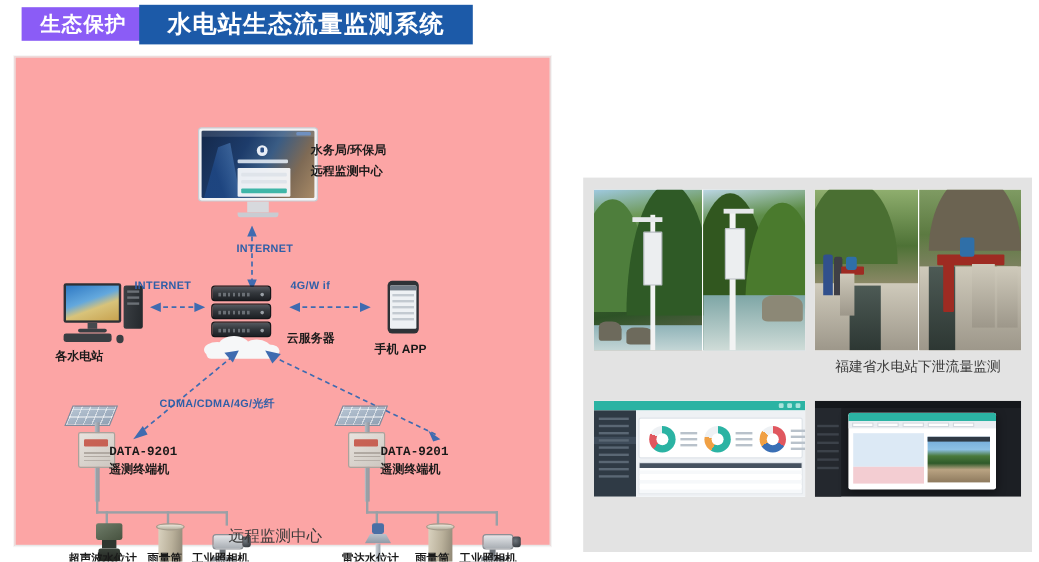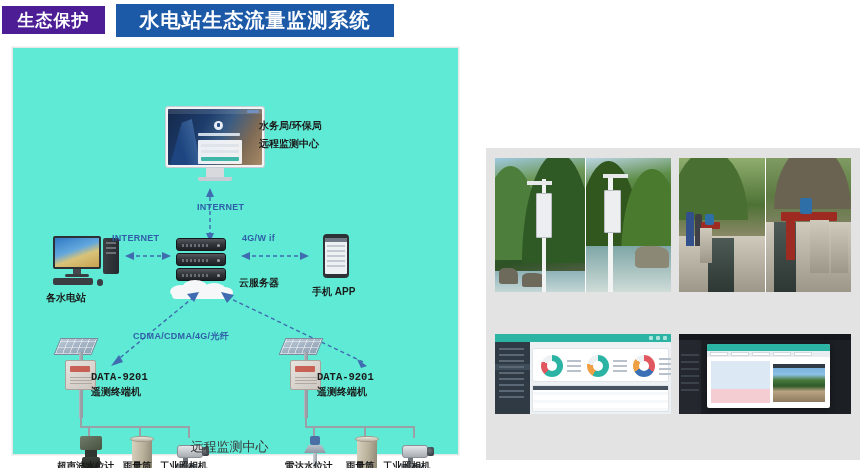--- a/index.html
+++ b/index.html
@@ -7,41 +7,41 @@
     width: 866px; height: 468px;
     background: #ffffff;
     font-family: "Liberation Sans", sans-serif;
     overflow: hidden;
   }
   .page { position: relative; width: 866px; height: 468px; }
 
   
   .header { position: absolute; left: 0; top: 0; width: 866px; height: 40px; }
   .badge-tag {
-    position: absolute; left: 2px; top: 6px;
+    position: absolute; left: 18px; top: 6px;
     width: 103px; height: 28px;
-    background: #4c1d95; color: #ffffff;
+    background: #8b5cf6; color: #ffffff;
     font-size: 17px; font-weight: bold;
     display: flex; align-items: center; justify-content: center;
     letter-spacing: 1px;
   }
   .badge-title {
     position: absolute; left: 116px; top: 4px;
     width: 278px; height: 33px;
     background: #1c5aa8; color: #ffffff;
     font-size: 20px; font-weight: bold;
     display: flex; align-items: center; justify-content: center;
     letter-spacing: 1px;
   }
 
   
   .diagram-panel {
     position: absolute; left: 12px; top: 47px;
     width: 447px; height: 408px;
-    background: #5eead4;
+    background: #fca5a5;
     border: 1px solid #e8e8e8;
     box-shadow: 0 0 0 1px #f4f4f4;
   }
   .diagram-caption {
     position: absolute; left: 0; top: 438px; width: 459px;
     text-align: center; font-size: 13px; color: #3a3a3a;
   }
 
   
   .dlabel {
@@ -489,20 +489,21 @@
         <div class="hill" style="left:10%; top:-10%; width:90%; height:48%; background:#6b6351;"></div>
         <div class="concrete" style="left:0; bottom:0; width:100%; height:52%;"></div>
         <div class="channel" style="left:10%; bottom:0; width:26%; height:52%;"></div>
         <div class="gatebar" style="left:18%; top:40%; width:66%; height:7%;"></div>
         <div class="gatebar" style="left:24%; top:46%; width:10%; height:30%;"></div>
         <div class="gatemotor" style="left:40%; top:30%; width:14%; height:12%;"></div>
         <div class="concrete" style="left:52%; top:46%; width:22%; height:40%;"></div>
         <div class="concrete" style="left:76%; top:48%; width:20%; height:38%;"></div>
       </div>
     </div>
+    <div class="pcap" style="left:193px; top:150px; width:172px;">福建省水电站下泄流量监测</div>
 
     <div class="photo-frame" style="left:9px; top:186px; width:176px; height:80px;">
       <div class="ui-dash">
         <div class="ui-topbar">
           <div class="ui-tb-dot" style="right:4px;"></div>
           <div class="ui-tb-dot" style="right:11px;"></div>
           <div class="ui-tb-dot" style="right:18px;"></div>
         </div>
         <div class="ui-side">
           <div class="ui-side-active" style="top:22px;"></div>

